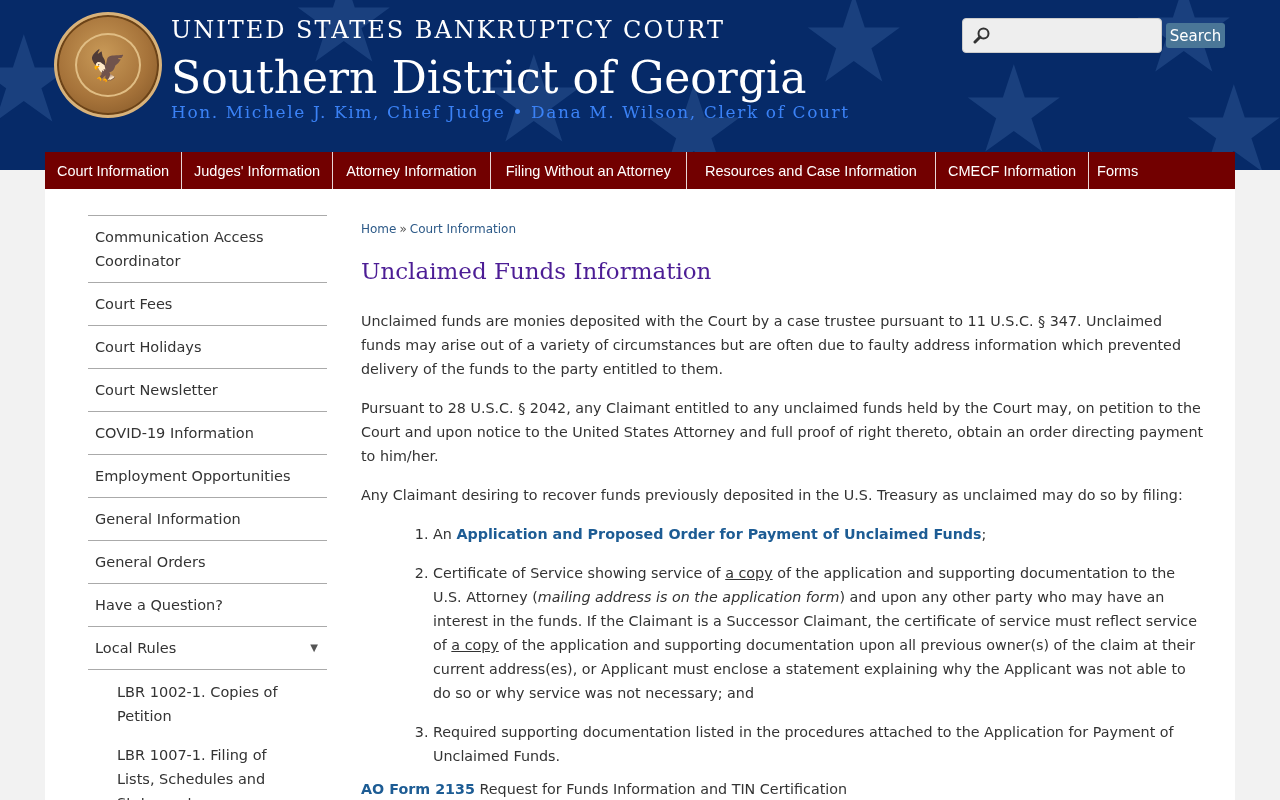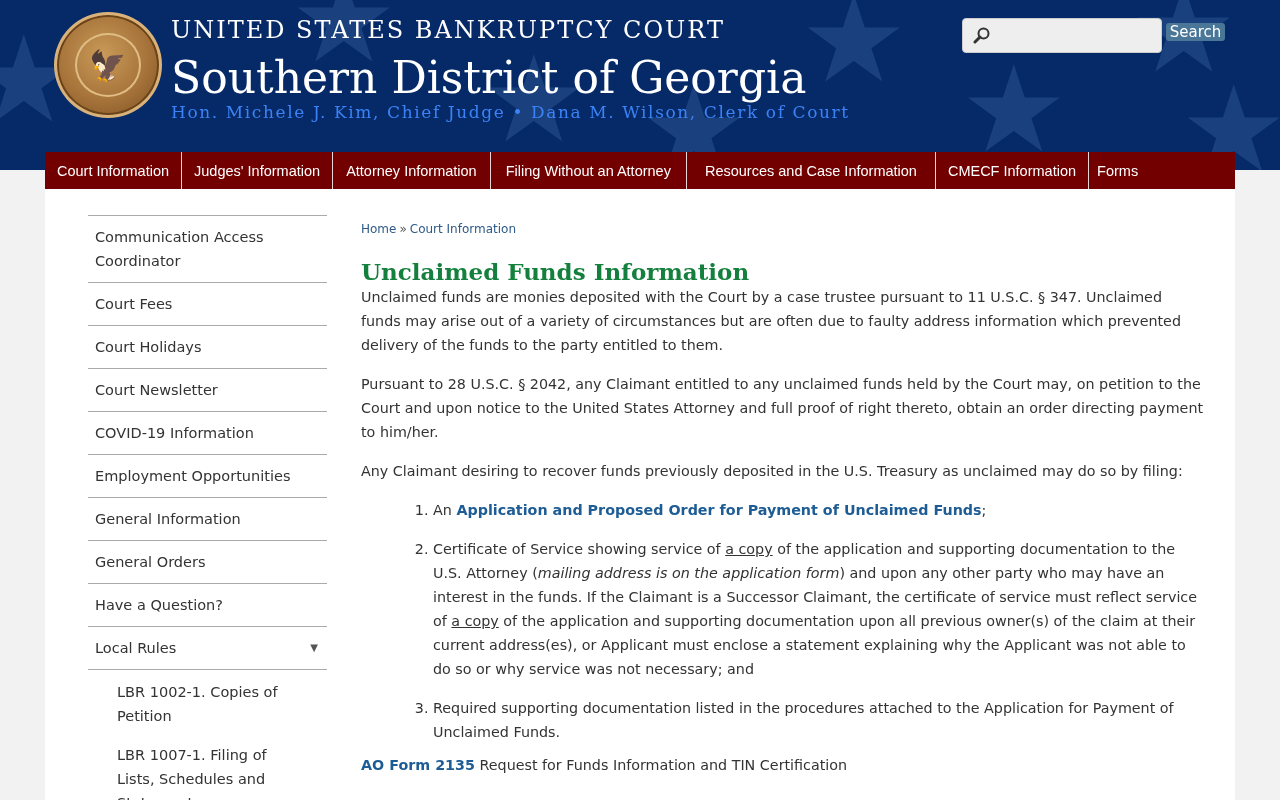--- a/index.html
+++ b/index.html
@@ -12,38 +12,38 @@
           background: radial-gradient(circle at 45% 40%, #c99a58 0%, #a6733a 55%, #7a4f22 100%);
           border: 3px solid #d8b27a; box-shadow: 0 0 0 2px #6b4318 inset; }
   .seal-inner { position: absolute; left: 18px; top: 18px; width: 66px; height: 64px; border-radius: 50%; border: 2px solid #e0bd84;
                 display: flex; align-items: center; justify-content: center; color: #f3dcae; font-size: 30px; }
   .title-small { position: absolute; left: 171px; top: 16px; color: #fff; font-family: "DejaVu Serif", serif; font-size: 24px; letter-spacing: 2px; }
   .title-big { position: absolute; left: 171px; top: 52px; color: #fff; font-family: "DejaVu Serif", serif; font-size: 44px; }
   .title-sub { position: absolute; left: 171px; top: 102px; color: #3b82f6; font-family: "DejaVu Serif", serif; font-size: 17px; letter-spacing: 1.6px; }
 
   .search-box { position: absolute; left: 962px; top: 18px; width: 200px; height: 35px; background: #eeeeee; border-radius: 4px; border: 1px solid #ccc; display: flex; align-items: center; padding-left: 10px; }
   .search-box input { border: none; background: transparent; outline: none; width: 160px; height: 30px; margin-left: 6px; font-size: 14px; }
-  .search-btn { position: absolute; left: 1166px; top: 23px; width: 59px; height: 18px; background: #4a7697; color: #fff; border: none; border-radius: 3px; font-size: 15px; font-family: "DejaVu Sans", sans-serif; }
+  .search-btn { position: absolute; left: 1166px; top: 23px; width: 59px; height: 25px; background: #4a7697; color: #fff; border: none; border-radius: 3px; font-size: 15px; font-family: "DejaVu Sans", sans-serif; }
 
   .nav { position: absolute; left: 45px; top: 152px; height: 37px; width: 1190px; display: flex; background: #720000; }
   .nav-item { color: #fff; font-size: 14.5px; height: 37px; line-height: 38px; padding: 0 12px; border-right: 1px solid #e8d6d6; white-space: nowrap; font-family: "Liberation Sans", sans-serif; }
   .nav-item:last-child { border-right: none; }
 
   .page { position: absolute; left: 45px; top: 189px; width: 1190px; height: 611px; background: #fff; overflow: hidden; }
 
   .sidebar { position: absolute; left: 43px; top: 26px; width: 239px; }
   .side-item { border-top: 1px solid #aaa; padding: 9px 7px 9px 7px; font-size: 14.5px; line-height: 24px; color: #333; display: flex; justify-content: space-between; }
   .side-item.last { border-bottom: 1px solid #aaa; }
   .side-caret { font-size: 10px; color: #555; padding-right: 2px; }
   .side-sub { padding: 10px 7px 5px 29px; font-size: 14.5px; line-height: 24px; color: #333; }
 
   .content { position: absolute; left: 316px; top: 33px; width: 845px; }
   .crumb { font-size: 12px; color: #2d5a88; }
   .crumb .sep { color: #555; margin: 0 3px; }
-  h1 { font-family: "DejaVu Serif", serif; font-weight: bold; font-size: 23px; color: #15803d; margin-top: 22px; }
+  h1 { font-family: "DejaVu Serif", serif; font-weight: normal; font-size: 23px; color: #4c1d95; margin-top: 22px; margin-bottom: 25px; }
   p { font-size: 14.3px; line-height: 24px; color: #333; margin-bottom: 15px; }
   ol { margin-left: 72px; font-size: 14.3px; line-height: 24px; color: #333; }
   ol li { margin-bottom: 15px; padding-left: 0px; }
   a.bold-link { color: #1d5c94; font-weight: bold; text-decoration: none; }
   .u { text-decoration: underline; }
   .em { font-style: italic; }
   .cut { font-size: 14.3px; line-height: 24px; margin-top: -6px; }
   .cut a { color: #1d5c94; font-weight: bold; text-decoration: none; }
 </style>
 </head>

